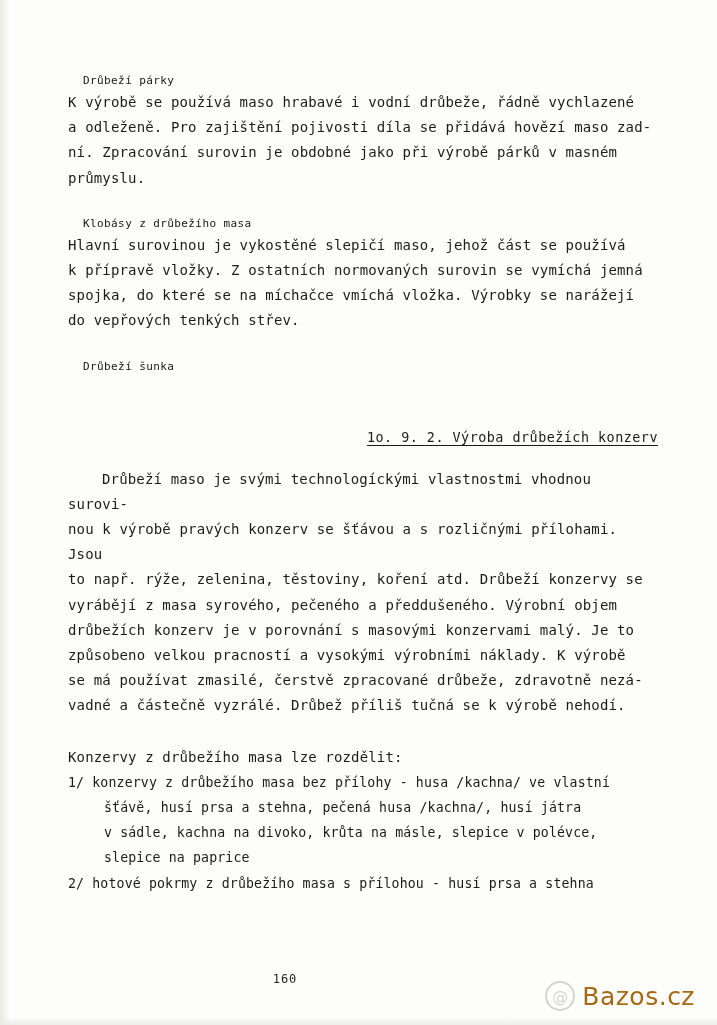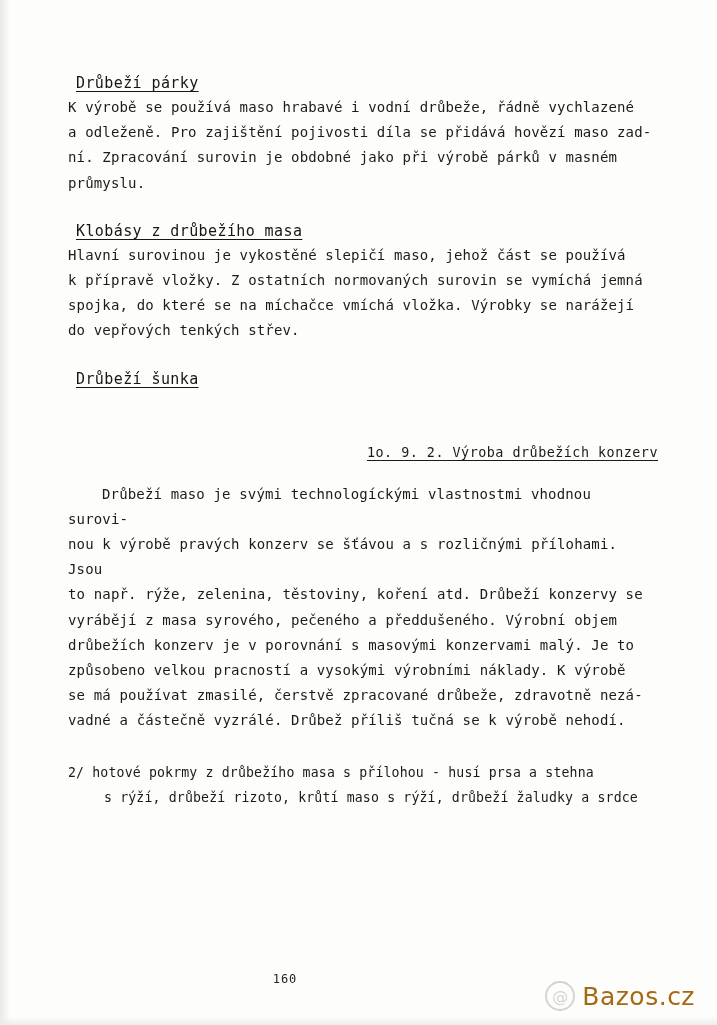--- a/index.html
+++ b/index.html
@@ -26,25 +26,24 @@
   .content {
     position: absolute;
     left: 68px;
     top: 74px;
     width: 590px;
   }
   .sec {
     margin-bottom: 6px;
   }
   .heading {
-    font-size: 15px;
+    font-size: 11px;
     letter-spacing: 0.4px;
-    text-decoration: underline;
     text-underline-offset: 3px;
-    margin: 0 0 3px 8px;
+    margin: 0 0 3px 15px;
     font-weight: normal;
     color: #161616;
   }
   p.para {
     margin: 0;
     font-size: 14px;
     line-height: 25.2px;
     letter-spacing: 0.15px;
     color: #1b1b1b;
     white-space: pre-wrap;
@@ -176,23 +175,27 @@
 to např. rýže, zelenina, těstoviny, koření atd. Drůbeží konzervy se
 vyrábějí z masa syrového, pečeného a předdušeného. Výrobní objem
 drůbežích konzerv je v porovnání s masovými konzervami malý. Je to
 způsobeno velkou pracností a vysokými výrobními náklady. K výrobě
 se má používat zmasilé, čerstvě zpracované drůbeže, zdravotně nezá-
 vadné a částečně vyzrálé. Drůbež příliš tučná se k výrobě nehodí.</p>
     </div>
 
     <div class="gap-md"></div>
 
+    <p class="para">Konzervy z drůbežího masa lze rozdělit:</p>
 
     <ul class="list">
-      <li><span>2/</span> <span>hotové pokrmy z drůbežího masa s přílohou - husí prsa a stehna</span><span class="cont">s rýží, drůbeží rizoto, krůtí maso s rýží, drůbeží žaludky a srdce</span></li>
+      <li><span>1/</span> <span>konzervy z drůbežího masa bez přílohy - husa /kachna/ ve vlastní</span><span class="cont">šťávě, husí prsa a stehna, pečená husa /kachna/, husí játra
+v sádle, kachna na divoko, krůta na másle, slepice v polévce,
+slepice na paprice</span></li>
+      <li><span>2/</span> <span>hotové pokrmy z drůbežího masa s přílohou - husí prsa a stehna</span></li>
     </ul>
 
   </div>
 
   <div class="page-number">160</div>
 
   <div class="watermark">
     <span class="at">@</span>
     <span class="wm-text">Bazos.cz</span>
   </div>

